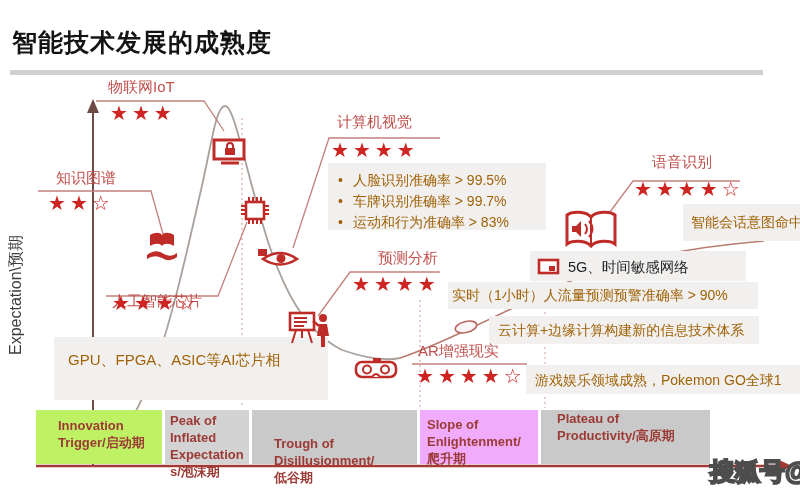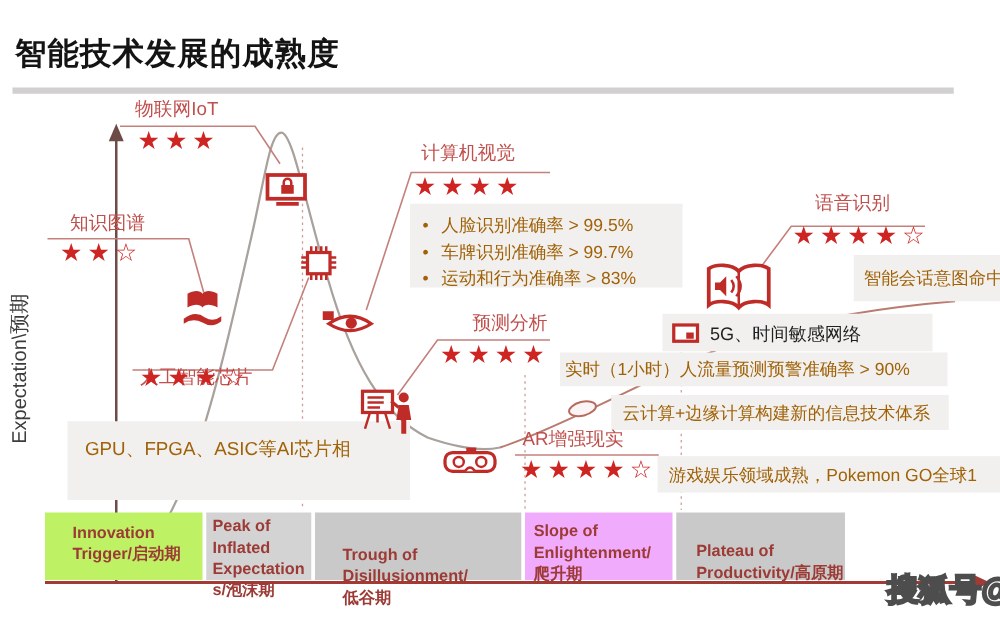--- a/index.html
+++ b/index.html
@@ -23,21 +23,21 @@
   .realtime-box{left:448px;top:282px;width:310px;height:27px;padding:5px 0 0 4px;font-size:14px;white-space:nowrap;}
   .cloud-box{left:489px;top:316px;width:270px;height:28px;padding:6px 0 0 9px;font-size:14px;white-space:nowrap;}
   .game-box{left:526px;top:365px;width:282px;height:29px;padding:7px 0 0 9px;font-size:14px;white-space:nowrap;}
   .intent-box{left:683px;top:204px;width:125px;height:37px;padding:10px 0 0 8px;font-size:14px;white-space:nowrap;}
   .band-seg{top:410px;height:54px;z-index:2;color:#9c3a35;font-size:13px;font-weight:bold;
             line-height:1.32;box-sizing:border-box;overflow-wrap:break-word;}
   .seg1{left:36px;width:126px;background:#bef264;padding:7px 0 0 22px;}
   .seg2{left:165px;width:84px;background:#d3d3d3;padding:2px 0 0 5px;}
   .seg3{left:252px;width:165px;background:#c9c9c9;padding:7px 0 0 22px;}
   .seg4{left:420px;width:118px;background:#f0abfc;padding:6px 0 0 7px;}
-  .seg5{left:541px;width:135px;background:#c9c9c9;padding:22px 0 0 16px;}
+  .seg5{left:541px;width:169px;background:#c9c9c9;padding:0 0 0 16px;}
   .seg1 span{display:block;width:98px;} .seg2 span{display:block;width:76px;}
   .seg3 span{display:block;width:112px;margin-top:18px;} .seg4 span{display:block;width:102px;}
   .seg5 span{display:block;width:136px;}
   .watermark{left:710px;top:455px;font-size:25px;font-weight:bold;color:#ffffff;z-index:6;
              -webkit-text-stroke:2px #4d4d4d;text-shadow:0 0 1px #4d4d4d;white-space:nowrap;}
   .icon{z-index:4;}
 </style>
 </head>
 <body>
 

